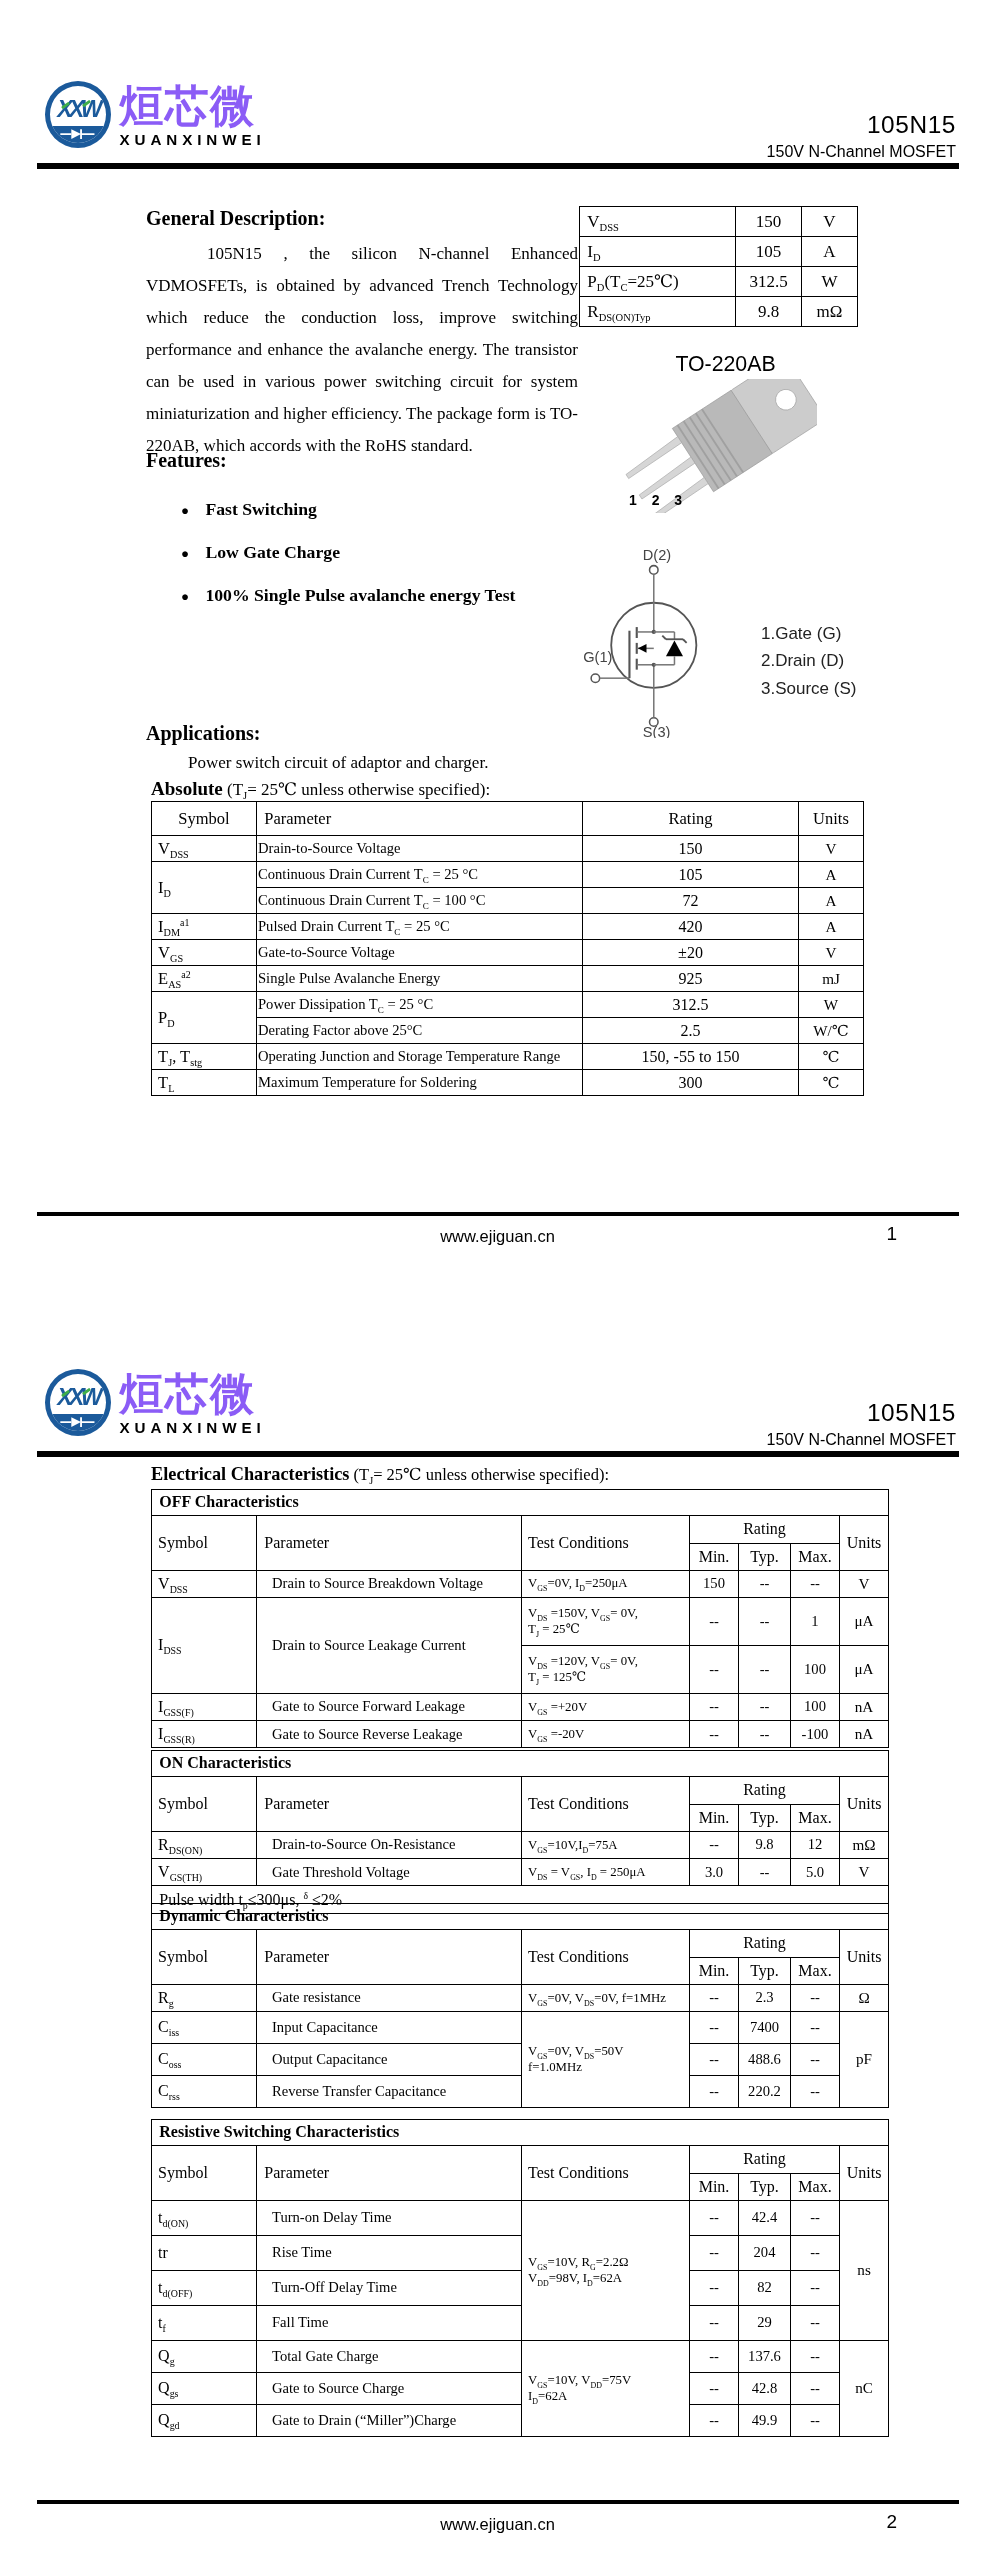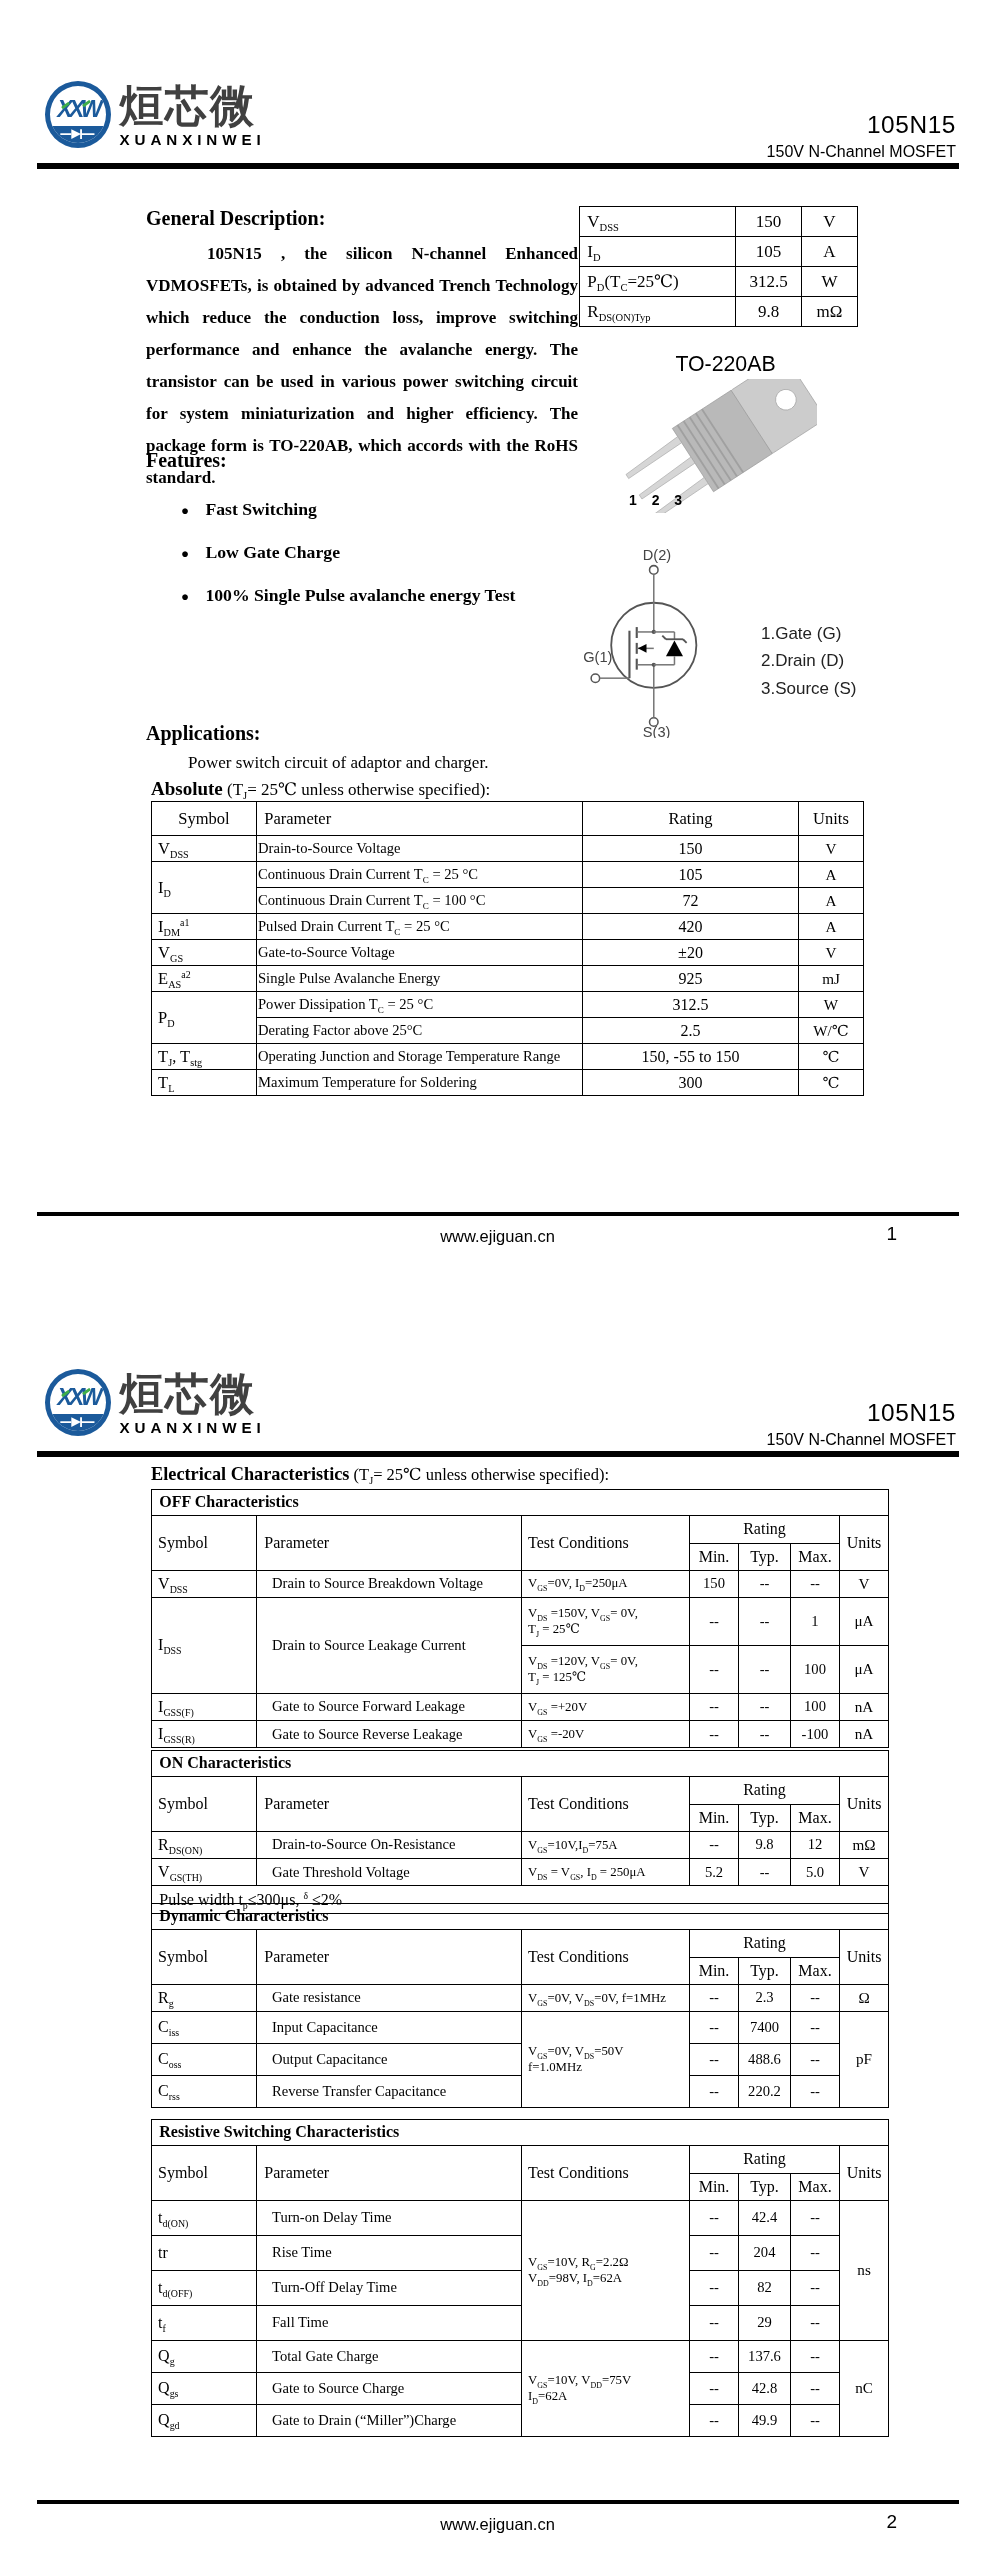--- a/index.html
+++ b/index.html
@@ -13,31 +13,31 @@
   .hdr-part{position:absolute;right:39px;top:111px;font-family:"Liberation Sans","DejaVu Sans",sans-serif;font-size:24.4px;letter-spacing:0.6px;}
   .hdr-sub{position:absolute;right:39px;top:143px;font-family:"Liberation Sans","DejaVu Sans",sans-serif;font-size:16px;}
   .logo{position:absolute;left:45px;top:81px;display:flex;align-items:flex-start;}
   .logo-circle{position:relative;width:56px;height:57px;border:5.5px solid #1b5a9b;border-radius:50%;background:#fff;overflow:hidden;flex:none;}
   .logo-mono{position:absolute;left:0;right:0;top:9.8px;text-align:center;font-family:"Liberation Sans","DejaVu Sans",sans-serif;font-style:italic;font-weight:bold;font-size:23px;letter-spacing:-3.7px;color:#1b5a9b;}
   .logo-band{position:absolute;left:-3.7px;right:-3.7px;bottom:0;height:17px;background:#1b5a9b;display:flex;align-items:center;justify-content:center;}
   .logo-tick{position:absolute;background:#3fae49;width:9.1px;height:3px;border-radius:1.2px;}
   .logo-tick.t1{left:11px;top:18.3px;transform:rotate(-35deg);}
   .logo-tick.t2{left:32px;top:16px;transform:rotate(-35deg);}
   .logo-text{margin-left:8.5px;margin-top:1.2px;}
-  .logo-cn{font-family:"Liberation Sans","DejaVu Sans",sans-serif;font-weight:900;font-size:44px;line-height:48px;letter-spacing:1.2px;color:#404040;}
+  .logo-cn{font-family:"Liberation Sans","DejaVu Sans",sans-serif;font-weight:900;font-size:44px;line-height:48px;letter-spacing:1.2px;color:#8b5cf6;}
   .logo-en{font-family:"Liberation Sans","DejaVu Sans",sans-serif;font-weight:600;font-size:15.2px;letter-spacing:4.9px;color:#000;margin-top:1.2px;}
 
   
   .ft-rule{position:absolute;left:37px;width:922px;top:1212px;height:4.3px;background:#000;}
   .ft-url{position:absolute;left:0;width:995px;top:1227px;text-align:center;font-family:"Liberation Sans","DejaVu Sans",sans-serif;font-size:16.5px;}
   .ft-num{position:absolute;right:98px;top:1223px;font-family:"Liberation Sans","DejaVu Sans",sans-serif;font-size:19px;}
 
   
   .sec-title{position:absolute;font-size:20px;font-weight:bold;}
-  .gd-para{position:absolute;left:146px;top:238px;width:432px;font-size:17px;line-height:32px;text-align:justify;text-indent:61px;font-weight:bold;}
+  .gd-para{position:absolute;left:146px;top:238px;width:432px;font-size:17px;line-height:32px;text-align:justify;text-indent:61px;}
   .sumtable{position:absolute;left:579px;top:206px;border-collapse:collapse;table-layout:fixed;border:1.5px solid #000;}
   .sumtable td{border:1.2px solid #000;height:29px;font-size:17px;padding:0;}
   .sumtable td.sym{padding-left:7.3px;}
   .sumtable td.val,.sumtable td.unit{text-align:center;}
   .pkg-title{position:absolute;left:634px;top:352px;width:183px;text-align:center;font-family:"Liberation Sans","DejaVu Sans",sans-serif;font-size:21.3px;}
   .pkg-img{position:absolute;left:616px;top:379px;}
   .pkg-pins{position:absolute;left:629px;top:492px;font-family:"Liberation Sans","DejaVu Sans",sans-serif;font-weight:bold;font-size:14px;letter-spacing:5.5px;}
   .features{position:absolute;left:181px;top:488px;list-style:none;margin:0;padding:0;}
   .features li{height:43px;line-height:43px;font-size:17.7px;font-weight:bold;white-space:nowrap;}
   .features .blt{display:inline-block;width:24.4px;}
@@ -424,21 +424,21 @@
       <td class="cnd">V<sub>GS</sub>=10V,I<sub>D</sub>=75A</td>
       <td class="v">--</td>
       <td class="v">9.8</td>
       <td class="v">12</td>
       <td class="unt">mΩ</td>
     </tr>
     <tr class="r45">
       <td class="sym">V<sub>GS(TH)</sub></td>
       <td class="par">Gate Threshold Voltage</td>
       <td class="cnd">V<sub>DS</sub> = V<sub>GS</sub>, I<sub>D</sub> = 250μA</td>
-      <td class="v">5.2</td>
+      <td class="v">3.0</td>
       <td class="v">--</td>
       <td class="v">5.0</td>
       <td class="unt">V</td>
     </tr>
     <tr class="r45">
       <td class="note" colspan="7">Pulse width t<sub>p</sub>≤300μs, <sup>δ</sup> ≤2%</td>
     </tr>
   </tbody>
     </table>
 

